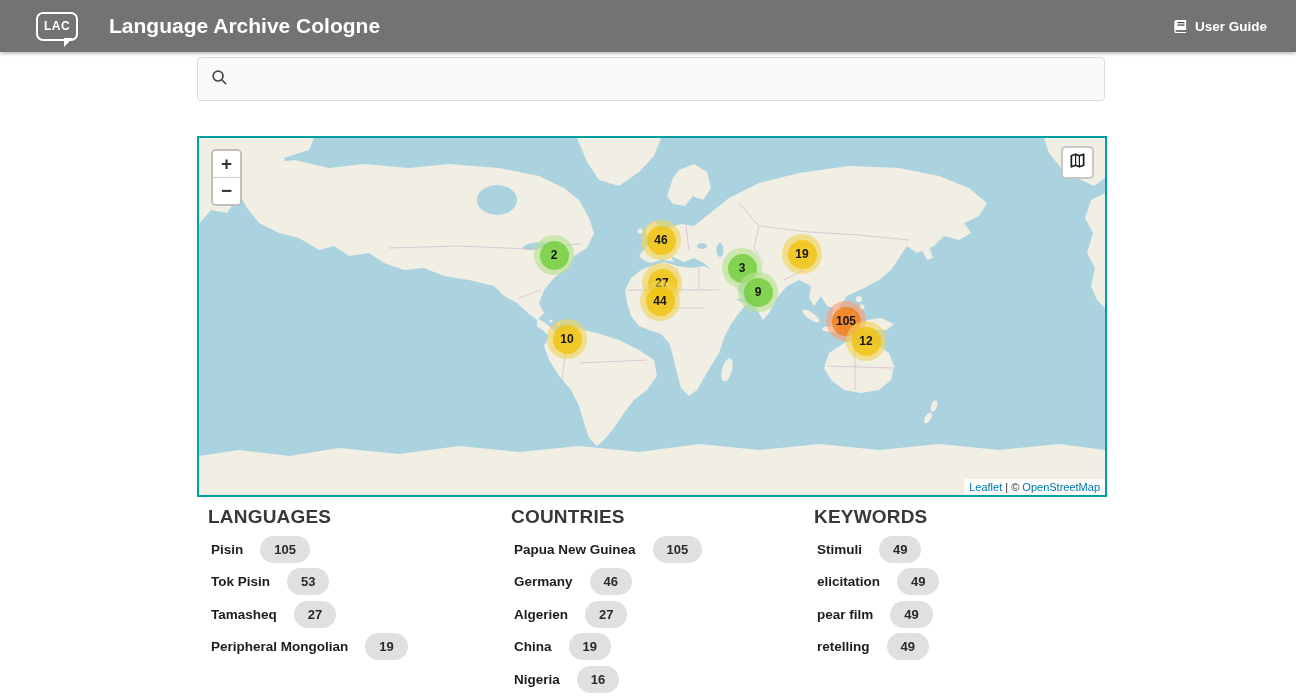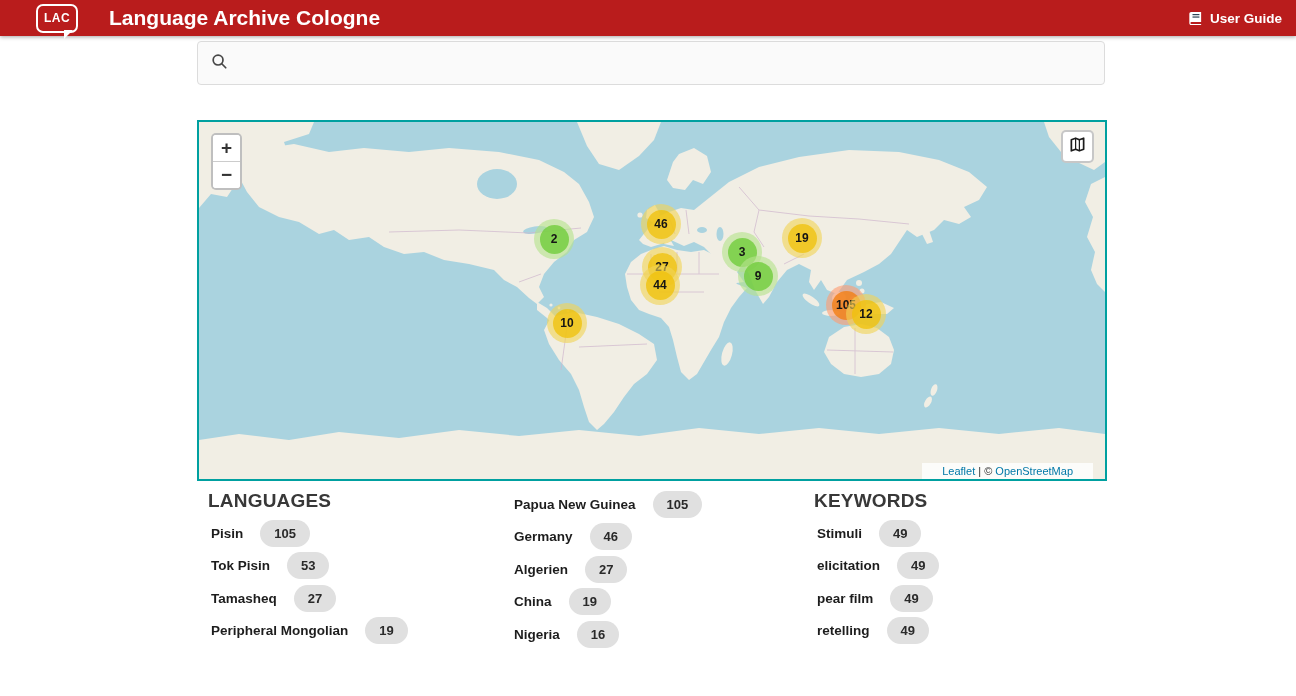--- a/index.html
+++ b/index.html
@@ -2,22 +2,22 @@
 <html><head>
 <meta charset="utf-8">
 <style>
   html,body{margin:0;padding:0;}
   body{
     width:1296px;height:696px;overflow:hidden;background:#fff;
     font-family:"Liberation Sans",sans-serif;color:#212121;
   }
   
   .app-header{
-    height:36px;background:#b91c1c;display:flex;align-items:center;
-    padding:0 14px 0 36px;box-shadow:0 1px 4px rgba(0,0,0,.35);position:relative;z-index:20;
+    height:52px;background:#737373;display:flex;align-items:center;
+    padding:0 29px 0 36px;box-shadow:0 1px 4px rgba(0,0,0,.35);position:relative;z-index:20;
   }
   .brand{display:flex;align-items:center;cursor:pointer;}
   .logo-bubble{
     position:relative;width:38px;height:25px;border:2px solid #fff;border-radius:7px;
     display:flex;align-items:center;justify-content:center;
     color:#fff;font-size:12px;font-weight:bold;letter-spacing:.5px;
   }
   .logo-bubble::after{
     content:"";position:absolute;right:3px;bottom:-8px;width:0;height:0;
     border-top:9px solid #fff;border-right:9px solid transparent;
@@ -63,22 +63,22 @@
     height:26px;display:flex;align-items:center;justify-content:center;
     font-size:19px;font-weight:bold;color:#333;cursor:pointer;background:#fff;
   }
   .zoom-btn:first-child{border-bottom:1px solid #ccc;}
   .layers-ctrl{
     position:absolute;right:11px;top:8px;width:33px;height:33px;background:#fff;
     border:2px solid rgba(0,0,0,.22);border-radius:5px;box-sizing:border-box;
     display:flex;align-items:center;justify-content:center;cursor:pointer;z-index:5;
   }
   .attribution{
-    position:absolute;right:12px;bottom:0;background:rgba(255,255,255,.8);
-    font-size:11px;color:#333;padding:2px 20px;z-index:5;
+    position:absolute;right:0;bottom:0;background:rgba(255,255,255,.8);
+    font-size:11px;color:#333;padding:2px 5px;z-index:5;
   }
   .attribution .att-link{color:#0078A8;cursor:pointer;}
   
   .explore{margin:7px 0 0 197px;width:960px;}
   .explore-note{font-size:12px;color:#3d3d3d;margin:0 0 3px 1px;}
   .explore-grid{display:grid;grid-template-columns:303px 303px 330px;}
   .cat-title{
     font-size:19px;font-weight:bold;color:#383838;margin:2px 0 5px 11px;letter-spacing:.2px;
   }
   .cat-row{display:flex;align-items:center;height:32.5px;padding-left:14px;cursor:pointer;}
@@ -238,21 +238,21 @@
       </div>
       <div class="cluster small" style="left: 539px; top: 134px;">
         <div class="cluster-inner">9</div>
       </div>
       <div class="cluster medium" style="left: 583px; top: 96px;">
         <div class="cluster-inner">19</div>
       </div>
       <div class="cluster large" style="left: 627px; top: 163px;">
         <div class="cluster-inner">105</div>
       </div>
-      <div class="cluster medium" style="left: 647px; top: 172px;">
+      <div class="cluster medium" style="left: 647px; top: 183px;">
         <div class="cluster-inner">12</div>
       </div>
       <div class="cluster medium" style="left: 348px; top: 181px;">
         <div class="cluster-inner">10</div>
       </div>
     </div>
 
   <div class="zoom-ctrl">
     <div class="zoom-btn">+</div>
     <div class="zoom-btn">−</div>
@@ -288,20 +288,21 @@
         <div class="cat-row">
           <span class="cat-label">Tamasheq</span>
           <span class="cat-badge">27</span>
         </div>
         <div class="cat-row">
           <span class="cat-label">Peripheral Mongolian</span>
           <span class="cat-badge">19</span>
         </div>
       </div>
       <div>
+        <div class="cat-title">COUNTRIES</div>
         <div class="cat-row">
           <span class="cat-label">Papua New Guinea</span>
           <span class="cat-badge">105</span>
         </div>
         <div class="cat-row">
           <span class="cat-label">Germany</span>
           <span class="cat-badge">46</span>
         </div>
         <div class="cat-row">
           <span class="cat-label">Algerien</span>

